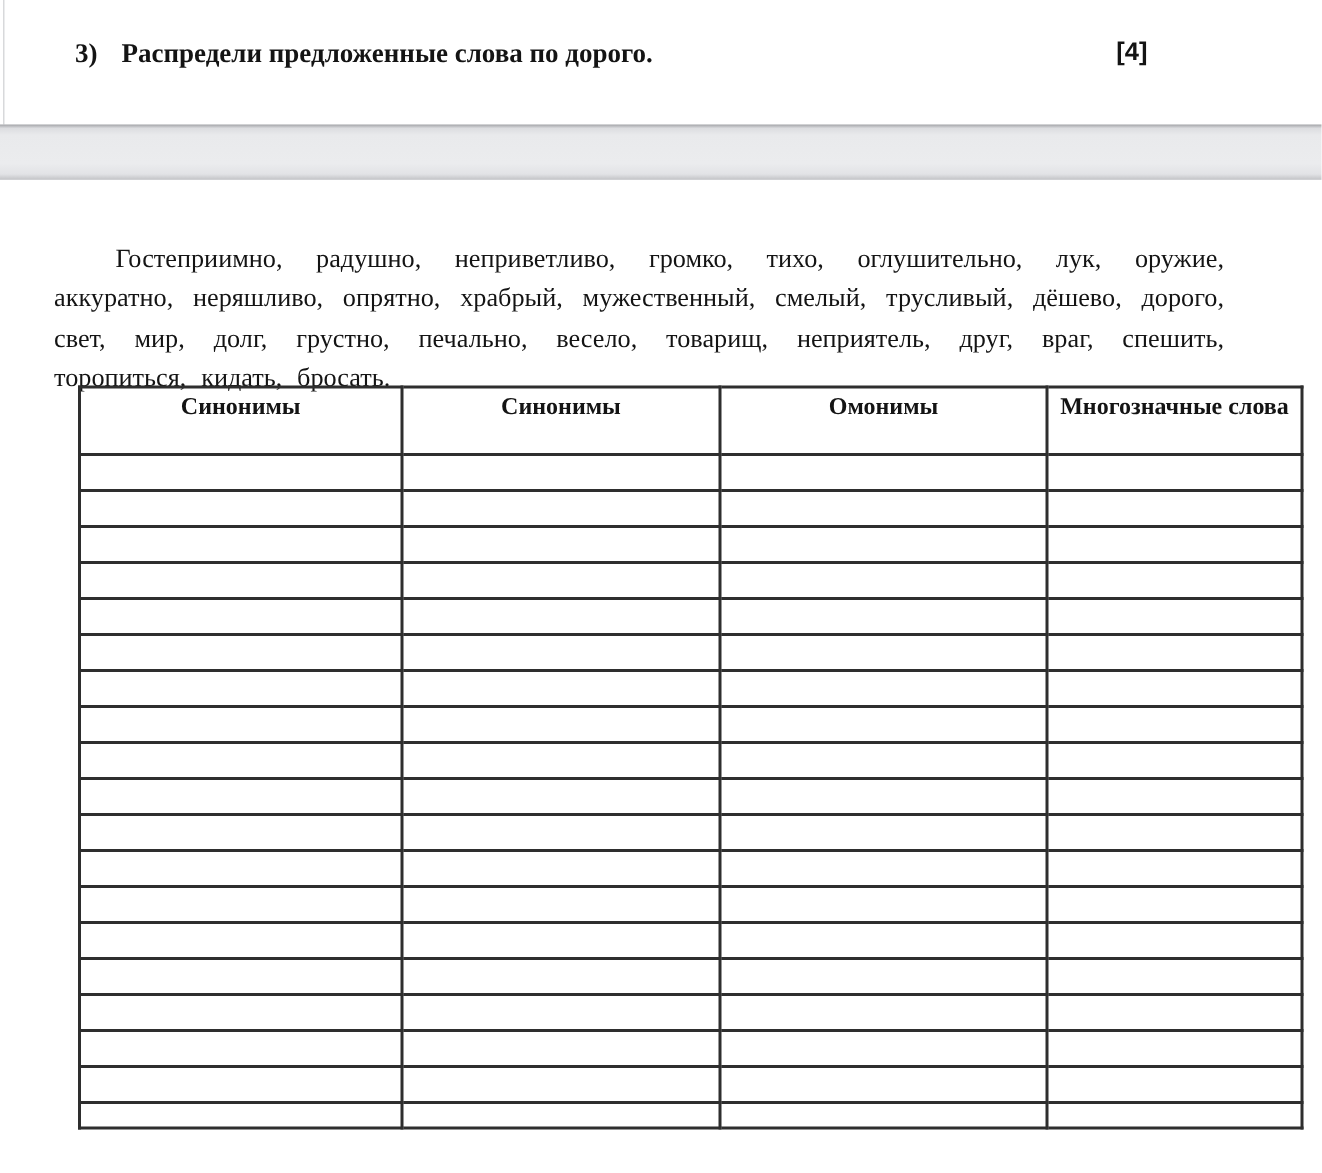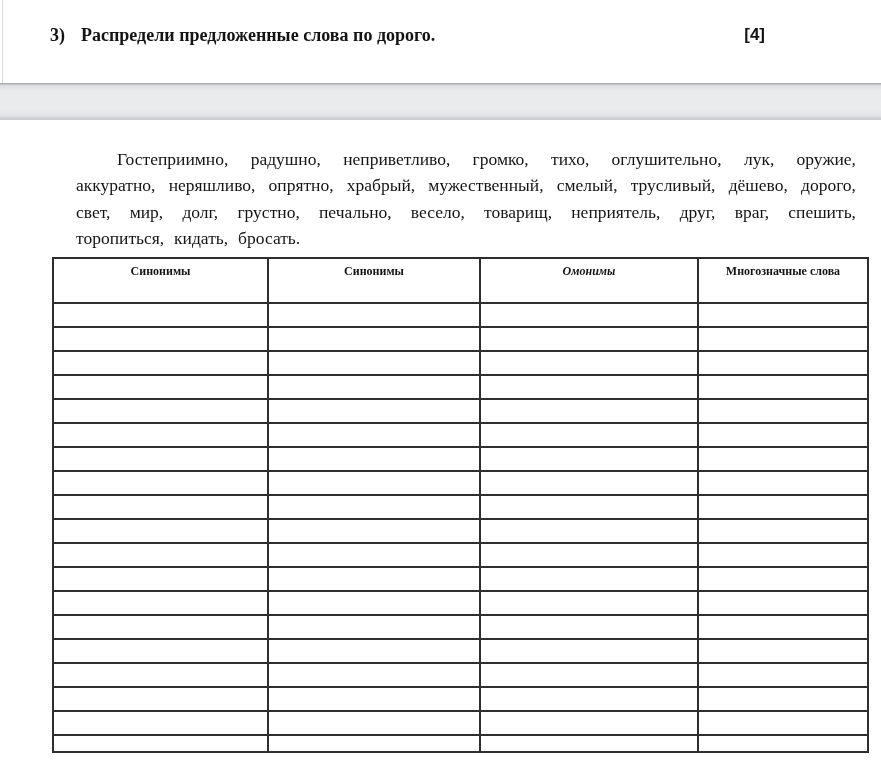--- a/index.html
+++ b/index.html
@@ -63,63 +63,62 @@
       #e9eaec 7px,
       #ebecee 26px,
       #e2e3e6 33px,
       #c9cacd 36px,
       #d2d3d6 37px);
   }
 
   
   .word-list {
     position: absolute;
-    top: 128px;
+    top: 141px;
     left: 36px;
     width: 780px;
     font-size: 17.5px;
     line-height: 26.5px;
     text-align: justify;
     text-indent: 41px;
     word-spacing: 5.5px;
-    margin-left: 40px;
   }
 
   
   .words-table {
     position: absolute;
     top: 257px;
     left: 52px;
     width: 775px;
     border-collapse: collapse;
     table-layout: fixed;
   }
   .words-table th,
   .words-table td {
     border: 2px solid var(--table-border, #2e2e2e);
   }
   .words-table th {
-    font-size: 12px;
+    font-size: 16px;
     font-weight: bold;
     line-height: 19px;
     vertical-align: top;
     text-align: center;
     padding: 3px 4px 0 4px;
     height: 40px;
   }
   .words-table td {
     height: 22px;
     padding: 0;
   }
   .words-table tbody tr:last-child td {
     height: 15px;
   }
   .col-1 { width: 205px; }
   .col-2 { width: 202px; }
-  .col-3 { width: 208px; font-style: italic; }
+  .col-3 { width: 208px; }
   .col-4 { width: 160px; }
 </style>
 </head>
 <body>
 
 <div class="page-edge"></div>
 
 <div class="task-header">
   <div class="left-group">
     <span>3)</span>

